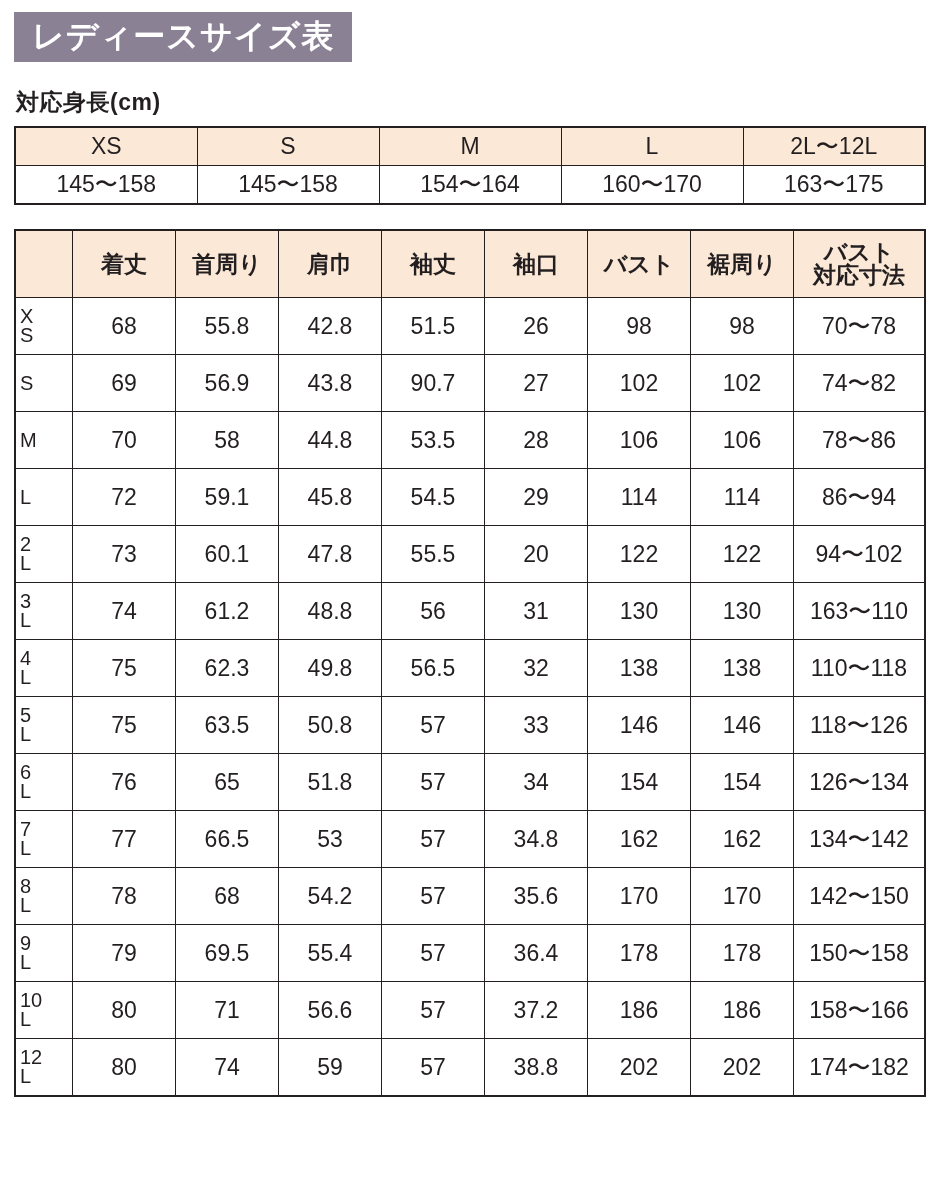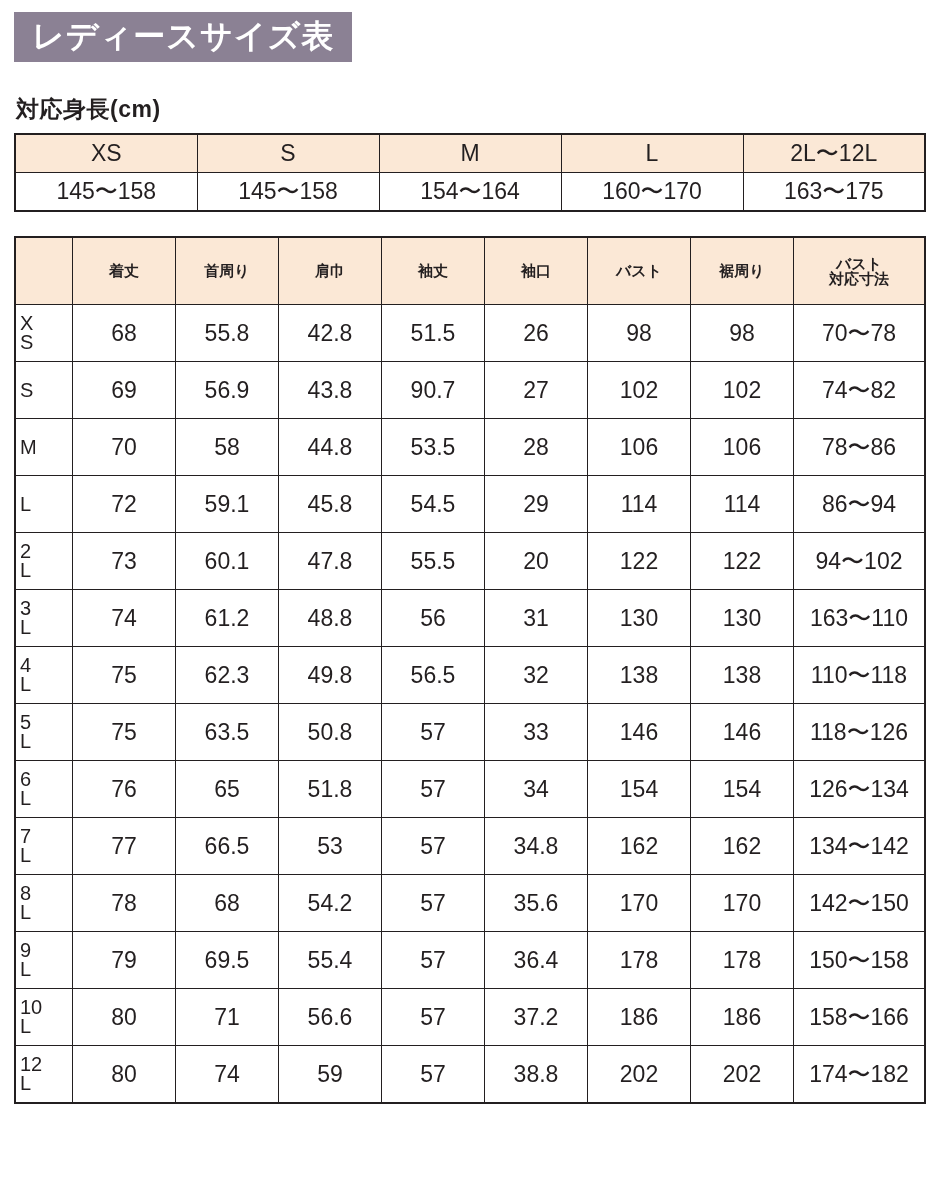--- a/index.html
+++ b/index.html
@@ -31,21 +31,21 @@
     font-weight: bold;
     letter-spacing: 1px;
     padding: 8px 18px 10px 18px;
     line-height: 1;
   }
 
   
   .height-label {
     font-size: 23px;
     font-weight: bold;
-    margin: 32px 0 8px 2px;
+    margin: 25px 0 8px 2px;
     letter-spacing: 0.5px;
   }
 
   
   table {
     border-collapse: collapse;
     table-layout: fixed;
   }
   .height-table {
     width: 912px;
@@ -77,21 +77,21 @@
     border: 1px solid #231f20;
     text-align: center;
     font-size: 23px;
     font-weight: normal;
     padding: 0;
     height: 56px;
   }
   .main-table thead th {
     background: #fbe8d6;
     font-weight: bold;
-    font-size: 15px;
+    font-size: 23px;
     height: 66px;
     line-height: 1.05;
   }
   .main-table thead th.size-corner {
     width: 56px;
     background: #fbe8d6;
   }
   .main-table td.size-cell {
     width: 56px;
     text-align: left;

